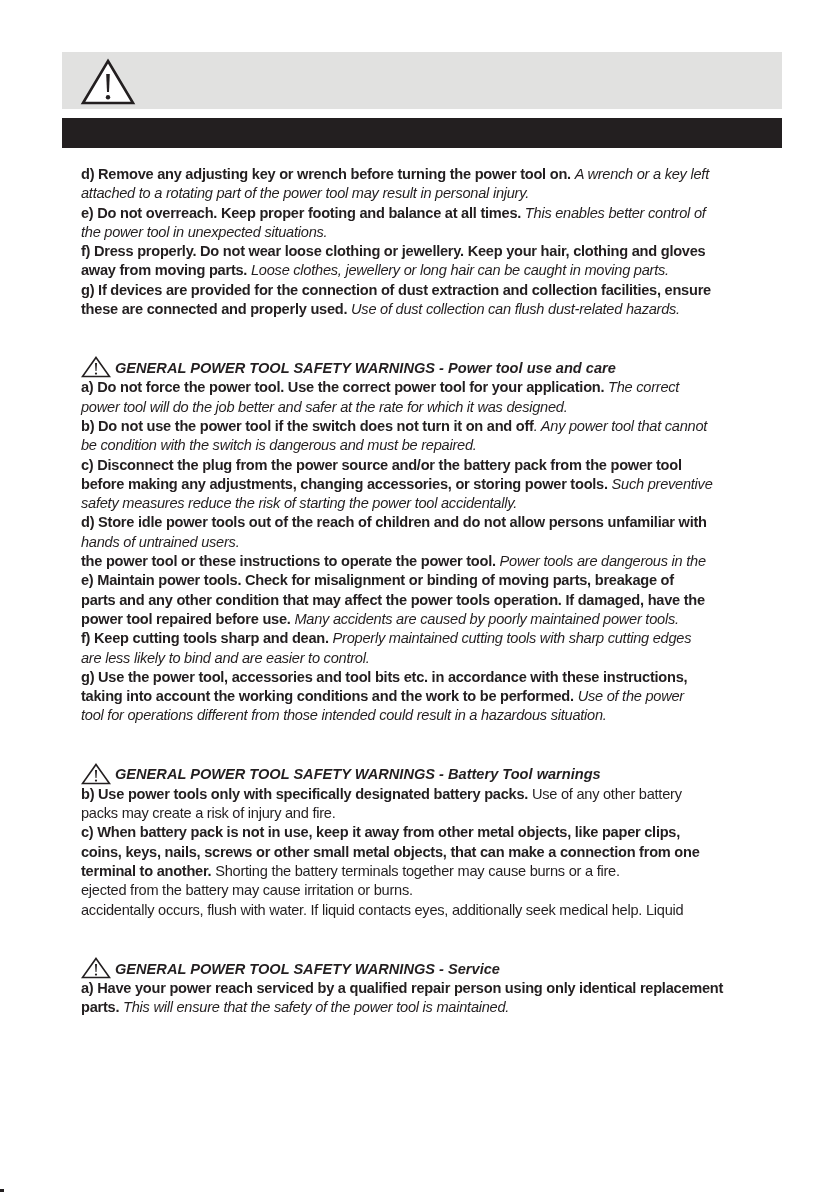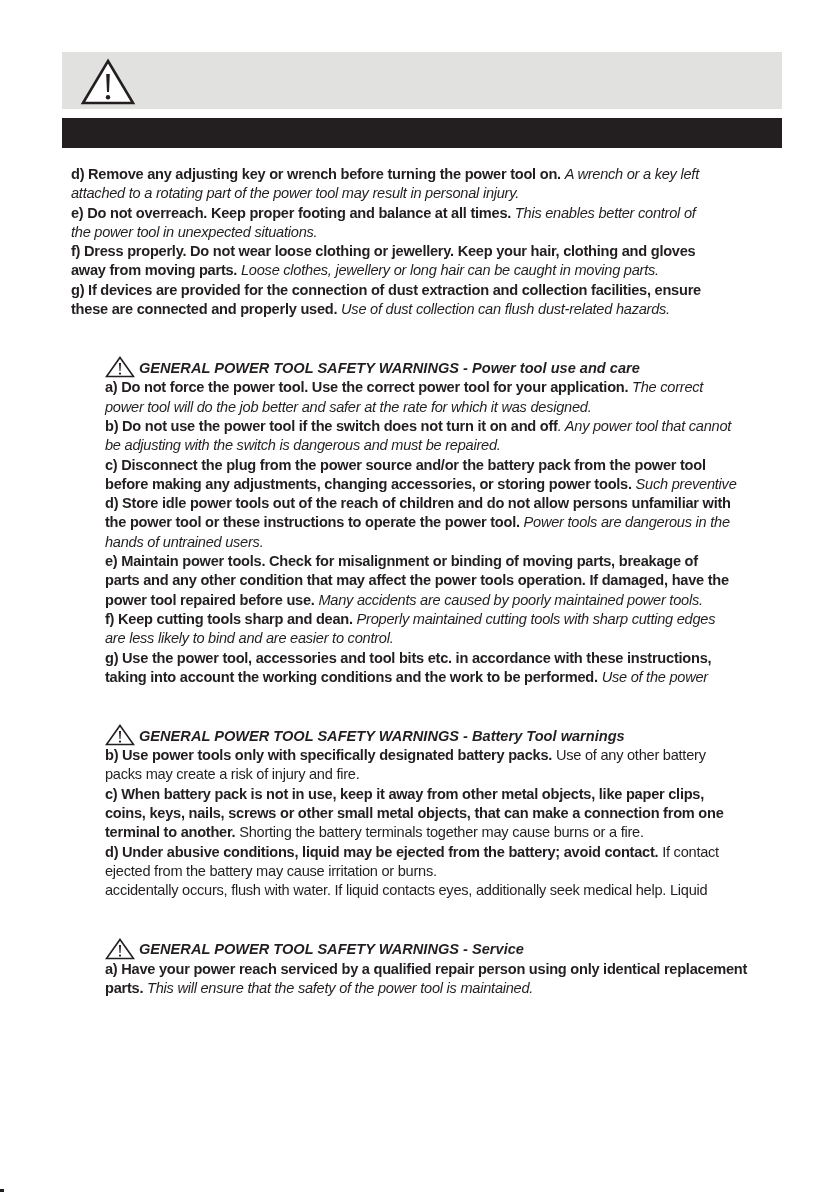--- a/index.html
+++ b/index.html
@@ -1,25 +1,25 @@
 <!DOCTYPE html>
 <html><head>
 <meta charset="utf-8">
 <style>
   html, body { margin:0; padding:0; background:#ffffff; }
   body { width:840px; height:1192px; position:relative; overflow:hidden;
          font-family:"Liberation Sans", sans-serif; color:#231f20; }
   .top-band { position:absolute; left:62px; top:52px; width:720px; height:57px; background:#e1e1e0; }
   .top-warning-icon { position:absolute; left:80px; top:58px; width:56px; height:48px; }
   .black-bar { position:absolute; left:62px; top:118px; width:720px; height:30px; background:#231f20; }
-  .content { position:absolute; left:71px; top:165px; width:700px; }
+  .content { position:absolute; left:81px; top:165px; width:700px; }
   .line { font-size:14.6px; line-height:19.3px; white-space:nowrap; letter-spacing:-0.25px; }
   .b { font-weight:bold; }
   .i { font-style:italic; }
-  .section { margin-top:37px;margin-left:34px; }
+  .section { margin-top:37px; }
   .section-title { font-size:14.6px; line-height:19.3px; font-weight:bold; font-style:italic; white-space:nowrap; display:flex; align-items:flex-end; }
   .section-title svg { width:30px; height:22px; margin-right:4px; margin-left:0px; flex:none; }
   .item { }
   .corner-mark { position:absolute; left:0; top:1189px; width:4px; height:3px; background:#231f20; }
 </style>
 </head>
 <body>
 
 <div class="top-band"></div>
 <svg class="top-warning-icon" viewBox="0 0 56 48">
@@ -57,43 +57,45 @@
             <circle cx="15" cy="17.6" r="1.1" fill="#231f20"></circle>
           </svg>
           <span>GENERAL POWER TOOL SAFETY WARNINGS - Power tool use and care</span>
         </div>
         <div class="item">
           <div class="line"><span class="b">a) Do not force the power tool. Use the correct power tool for your application. </span><span class="i">The correct</span></div>
           <div class="line"><span class="i">power tool will do the job better and safer at the rate for which it was designed.</span></div>
         </div>
         <div class="item">
           <div class="line"><span class="b">b) Do not use the power tool if the switch does not turn it on and off</span><span class="i">. Any power tool that cannot</span></div>
-          <div class="line"><span class="i">be adjusting with the switch is dangerous and must be repaired.</span></div>
+          <div class="line"><span class="i">be condition with the switch is dangerous and must be repaired.</span></div>
         </div>
         <div class="item">
           <div class="line"><span class="b">c) Disconnect the plug from the power source and/or the battery pack from the power tool</span></div>
           <div class="line"><span class="b">before making any adjustments, changing accessories, or storing power tools. </span><span class="i">Such preventive</span></div>
+          <div class="line"><span class="i">safety measures reduce the risk of starting the power tool accidentally.</span></div>
         </div>
         <div class="item">
           <div class="line"><span class="b">d) Store idle power tools out of the reach of children and do not allow persons unfamiliar with</span></div>
+          <div class="line"><span class="i">hands of untrained users.</span></div>
           <div class="line"><span class="b">the power tool or these instructions to operate the power tool. </span><span class="i">Power tools are dangerous in the</span></div>
-          <div class="line"><span class="i">hands of untrained users.</span></div>
         </div>
         <div class="item">
           <div class="line"><span class="b">e) Maintain power tools. Check for misalignment or binding of moving parts, breakage of</span></div>
           <div class="line"><span class="b">parts and any other condition that may affect the power tools operation. If damaged, have the</span></div>
           <div class="line"><span class="b">power tool repaired before use. </span><span class="i">Many accidents are caused by poorly maintained power tools.</span></div>
         </div>
         <div class="item">
           <div class="line"><span class="b">f) Keep cutting tools sharp and dean. </span><span class="i">Properly maintained cutting tools with sharp cutting edges</span></div>
           <div class="line"><span class="i">are less likely to bind and are easier to control.</span></div>
         </div>
         <div class="item">
           <div class="line"><span class="b">g) Use the power tool, accessories and tool bits etc. in accordance with these instructions,</span></div>
           <div class="line"><span class="b">taking into account the working conditions and the work to be performed. </span><span class="i">Use of the power</span></div>
+          <div class="line"><span class="i">tool for operations different from those intended could result in a hazardous situation.</span></div>
         </div>
       </div>
       <div class="section">
         <div class="section-title">
           <svg viewBox="0 0 30 22">
             <polygon points="15,1.5 28.5,20.5 1.5,20.5" fill="none" stroke="#231f20" stroke-width="1.6"></polygon>
             <path d="M14,7 L16,7 L15.5,15 L14.5,15 Z" fill="#231f20"></path>
             <circle cx="15" cy="17.6" r="1.1" fill="#231f20"></circle>
           </svg>
           <span>GENERAL POWER TOOL SAFETY WARNINGS  - Battery Tool warnings</span>
@@ -101,21 +103,20 @@
         <div class="item">
           <div class="line"><span class="b">b) Use power tools only with specifically designated battery packs. </span><span>Use of any other battery</span></div>
           <div class="line"><span>packs may create a risk of injury and fire.</span></div>
         </div>
         <div class="item">
           <div class="line"><span class="b">c) When battery pack is not in use, keep it away from other metal objects, like paper clips,</span></div>
           <div class="line"><span class="b">coins, keys, nails, screws or other small metal objects, that can make a connection from one</span></div>
           <div class="line"><span class="b">terminal to another. </span><span>Shorting the battery terminals together may cause burns or a fire.</span></div>
         </div>
         <div class="item">
-          <div class="line"><span class="b">d) Under abusive conditions, liquid may be ejected from the battery; avoid contact. </span><span> If contact</span></div>
           <div class="line"><span>ejected from the battery may cause irritation or burns.</span></div>
           <div class="line"><span>accidentally occurs, flush with water. If liquid contacts eyes, additionally seek medical help. Liquid</span></div>
         </div>
       </div>
       <div class="section">
         <div class="section-title">
           <svg viewBox="0 0 30 22">
             <polygon points="15,1.5 28.5,20.5 1.5,20.5" fill="none" stroke="#231f20" stroke-width="1.6"></polygon>
             <path d="M14,7 L16,7 L15.5,15 L14.5,15 Z" fill="#231f20"></path>
             <circle cx="15" cy="17.6" r="1.1" fill="#231f20"></circle>

